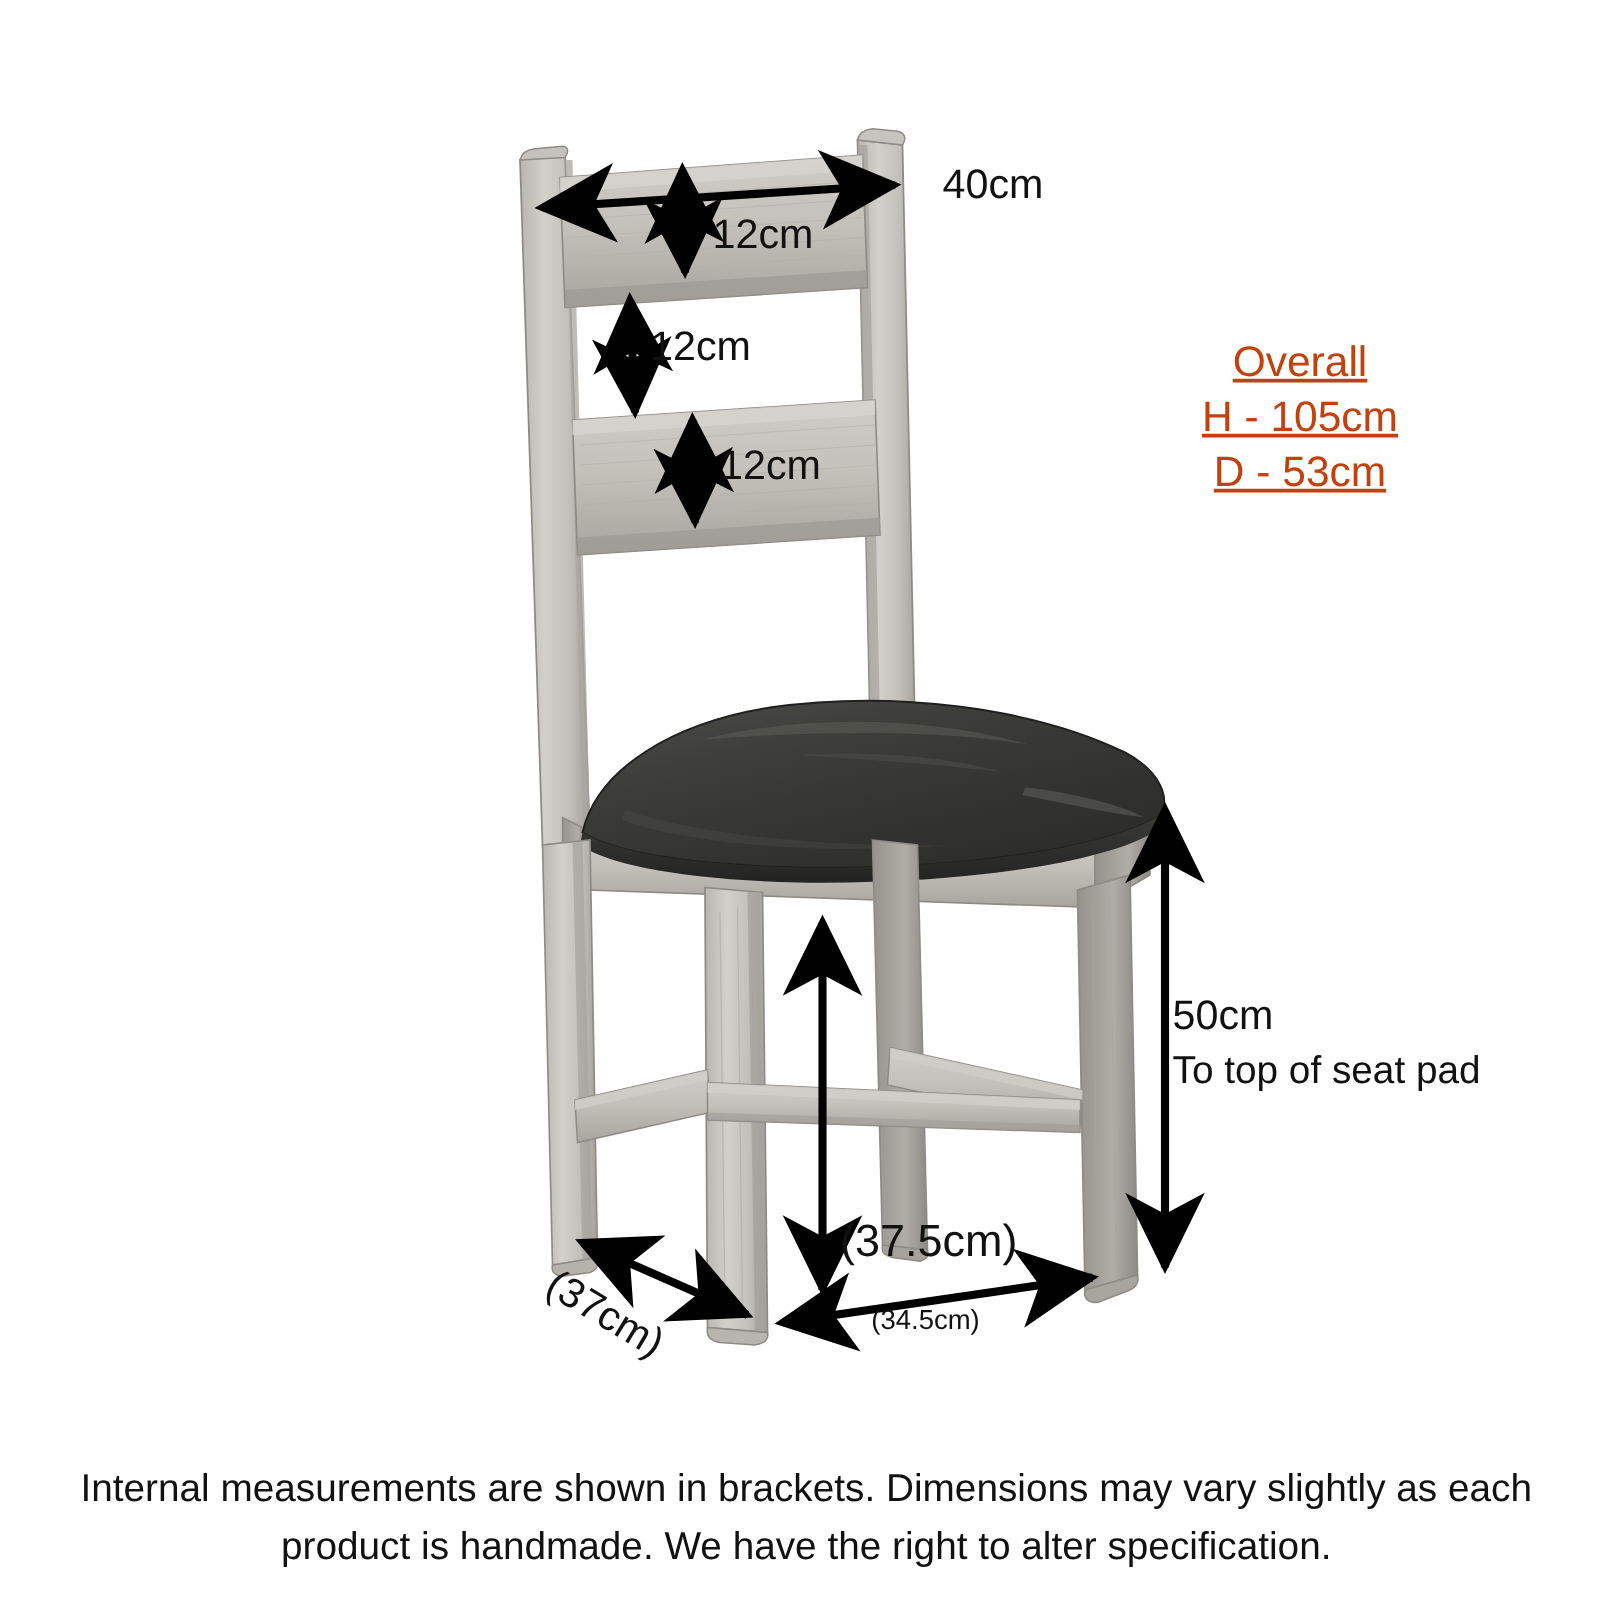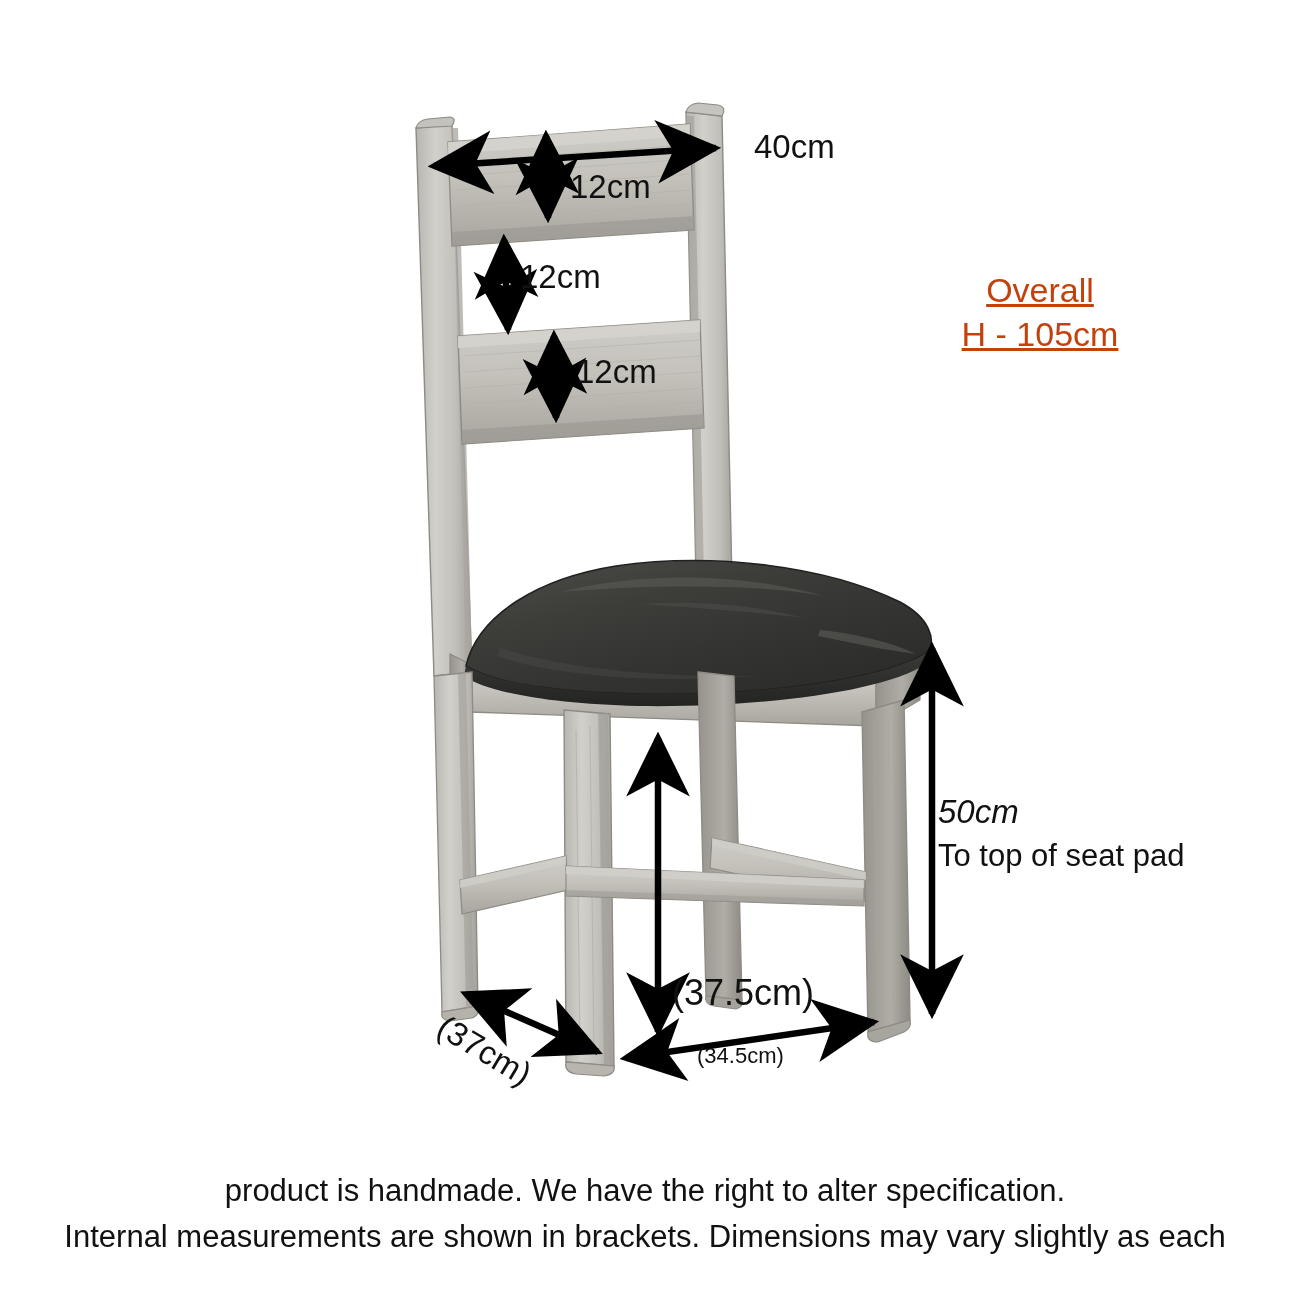--- a/index.html
+++ b/index.html
@@ -9,21 +9,21 @@
   .dim-label{position:absolute;font-family:"Liberation Sans",sans-serif;color:#111;white-space:nowrap;}
   .overall-block{position:absolute;left:820px;top:268px;width:440px;text-align:center;
     font-size:34px;line-height:44px;color:#c2410c;text-decoration:underline;}
   .overall-block div{white-space:nowrap;}
   .footer-note{position:absolute;left:45px;top:1168px;width:1200px;text-align:center;
     font-size:31px;line-height:46px;color:#111;}
   .lbl-40{left:738px;top:128px;font-size:33px;margin-left:16px;}
   .lbl-12a{left:570px;top:168px;font-size:33px;}
   .lbl-12b{left:520px;top:258px;font-size:33px;}
   .lbl-12c{left:576px;top:353px;font-size:33px;}
-  .lbl-50{left:938px;top:793px;font-size:33px;font-style:italic;}
+  .lbl-50{left:938px;top:793px;font-size:33px;}
   .lbl-50sub{left:938px;top:838px;font-size:31px;}
   .lbl-375{left:672px;top:972px;font-size:36px;}
   .lbl-345{left:697px;top:1043px;font-size:22px;}
   .lbl-37{left:450px;top:1008px;font-size:33px;transform:rotate(31deg);transform-origin:left top;}
 </style>
 </head>
 <body>
 
 <div id="stage">
 
@@ -182,20 +182,21 @@
   <div class="dim-label lbl-12c">12cm</div>
   <div class="dim-label lbl-50">50cm</div>
   <div class="dim-label lbl-50sub">To top of seat pad</div>
   <div class="dim-label lbl-375">(37.5cm)</div>
   <div class="dim-label lbl-345">(34.5cm)</div>
   <div class="dim-label lbl-37">(37cm)</div>
 
   <div class="overall-block">
     <div>Overall</div>
     <div>H - 105cm</div>
+    <div>D - 53cm</div>
   </div>
 
   <div class="footer-note">
+    <div>Internal measurements are shown in brackets. Dimensions may vary slightly as each</div>
     <div>product is handmade. We have the right to alter specification.</div>
-    <div>Internal measurements are shown in brackets. Dimensions may vary slightly as each</div>
   </div>
 
 </div>
 
 </body></html>

